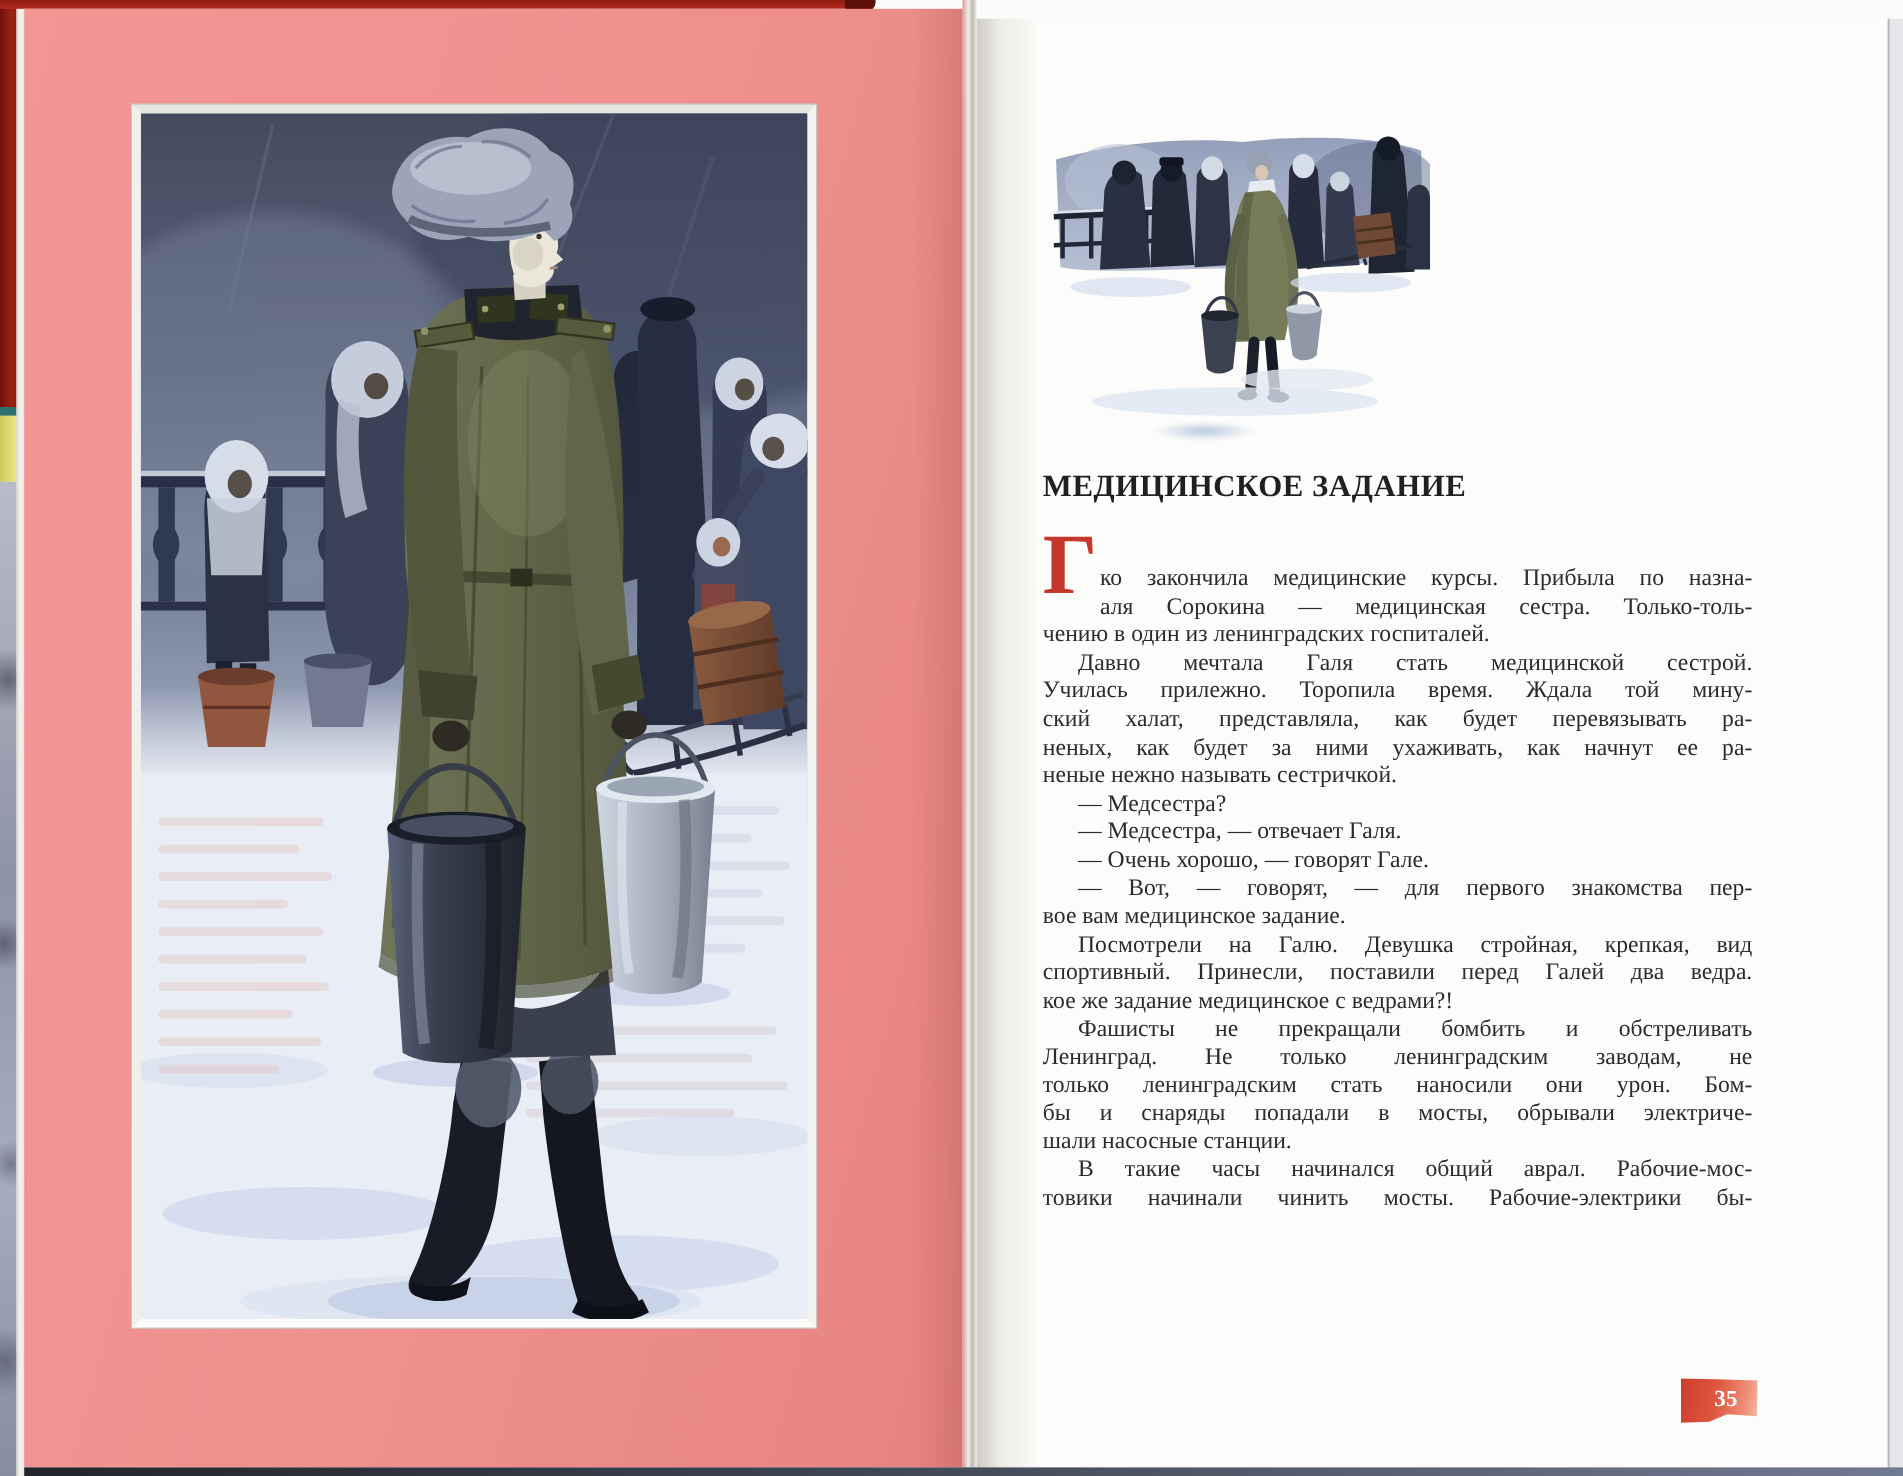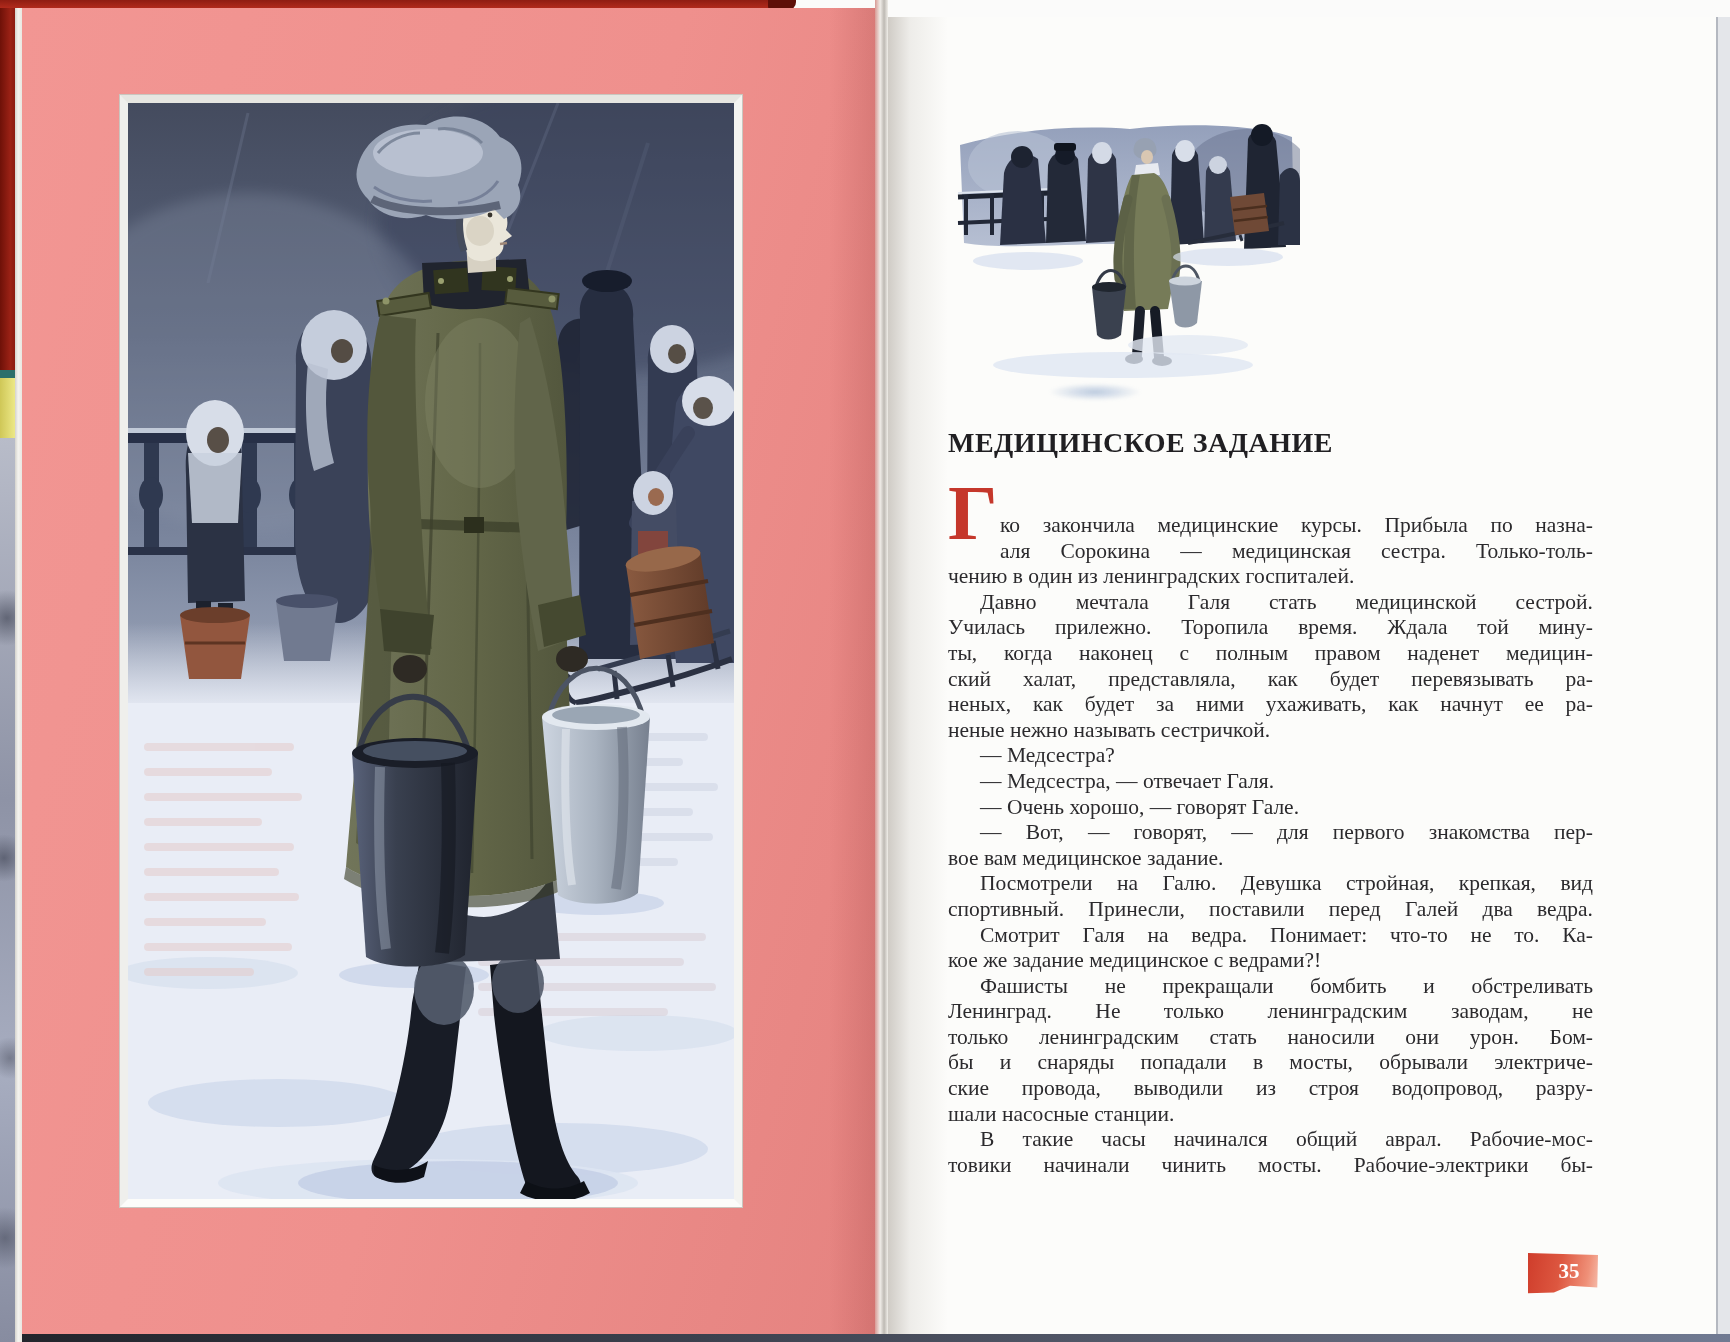--- a/index.html
+++ b/index.html
@@ -409,21 +409,20 @@
     <div class="story-text">
         <div class="para">
           <span class="dropcap">Г</span>
           <div class="tline">ко закончила медицинские курсы. Прибыла по назна-</div>
           <div class="tline">аля Сорокина — медицинская сестра. Только-толь-</div>
           <div class="tline lastline">чению в один из ленинградских госпиталей.</div>
         </div>
         <div class="para">
           <div class="tline indent">Давно мечтала Галя стать медицинской сестрой.</div>
           <div class="tline">Училась прилежно. Торопила время. Ждала той мину-</div>
-          <div class="tline">ты, когда наконец с полным правом наденет медицин-</div>
           <div class="tline">ский халат, представляла, как будет перевязывать ра-</div>
           <div class="tline">неных, как будет за ними ухаживать, как начнут ее ра-</div>
           <div class="tline lastline">неные нежно называть сестричкой.</div>
         </div>
         <div class="para">
           <div class="tline lastline indent">— Медсестра?</div>
         </div>
         <div class="para">
           <div class="tline lastline indent">— Медсестра, — отвечает Галя.</div>
         </div>
@@ -432,29 +431,27 @@
         </div>
         <div class="para">
           <div class="tline indent">— Вот, — говорят, — для первого знакомства пер-</div>
           <div class="tline lastline">вое вам медицинское задание.</div>
         </div>
         <div class="para">
           <div class="tline indent">Посмотрели на Галю. Девушка стройная, крепкая, вид</div>
           <div class="tline">спортивный. Принесли, поставили перед Галей два ведра.</div>
         </div>
         <div class="para">
-          <div class="tline indent">Смотрит Галя на ведра. Понимает: что-то не то. Ка-</div>
           <div class="tline lastline">кое же задание медицинское с ведрами?!</div>
         </div>
         <div class="para">
           <div class="tline indent">Фашисты не прекращали бомбить и обстреливать</div>
           <div class="tline">Ленинград. Не только ленинградским заводам, не</div>
           <div class="tline">только ленинградским стать наносили они урон. Бом-</div>
           <div class="tline">бы и снаряды попадали в мосты, обрывали электриче-</div>
-          <div class="tline">ские провода, выводили из строя водопровод, разру-</div>
           <div class="tline lastline">шали насосные станции.</div>
         </div>
         <div class="para">
           <div class="tline indent">В такие часы начинался общий аврал. Рабочие-мос-</div>
           <div class="tline">товики начинали чинить мосты. Рабочие-электрики бы-</div>
         </div>
       </div>
 
     <div class="page-tab">
       <span>35</span>

